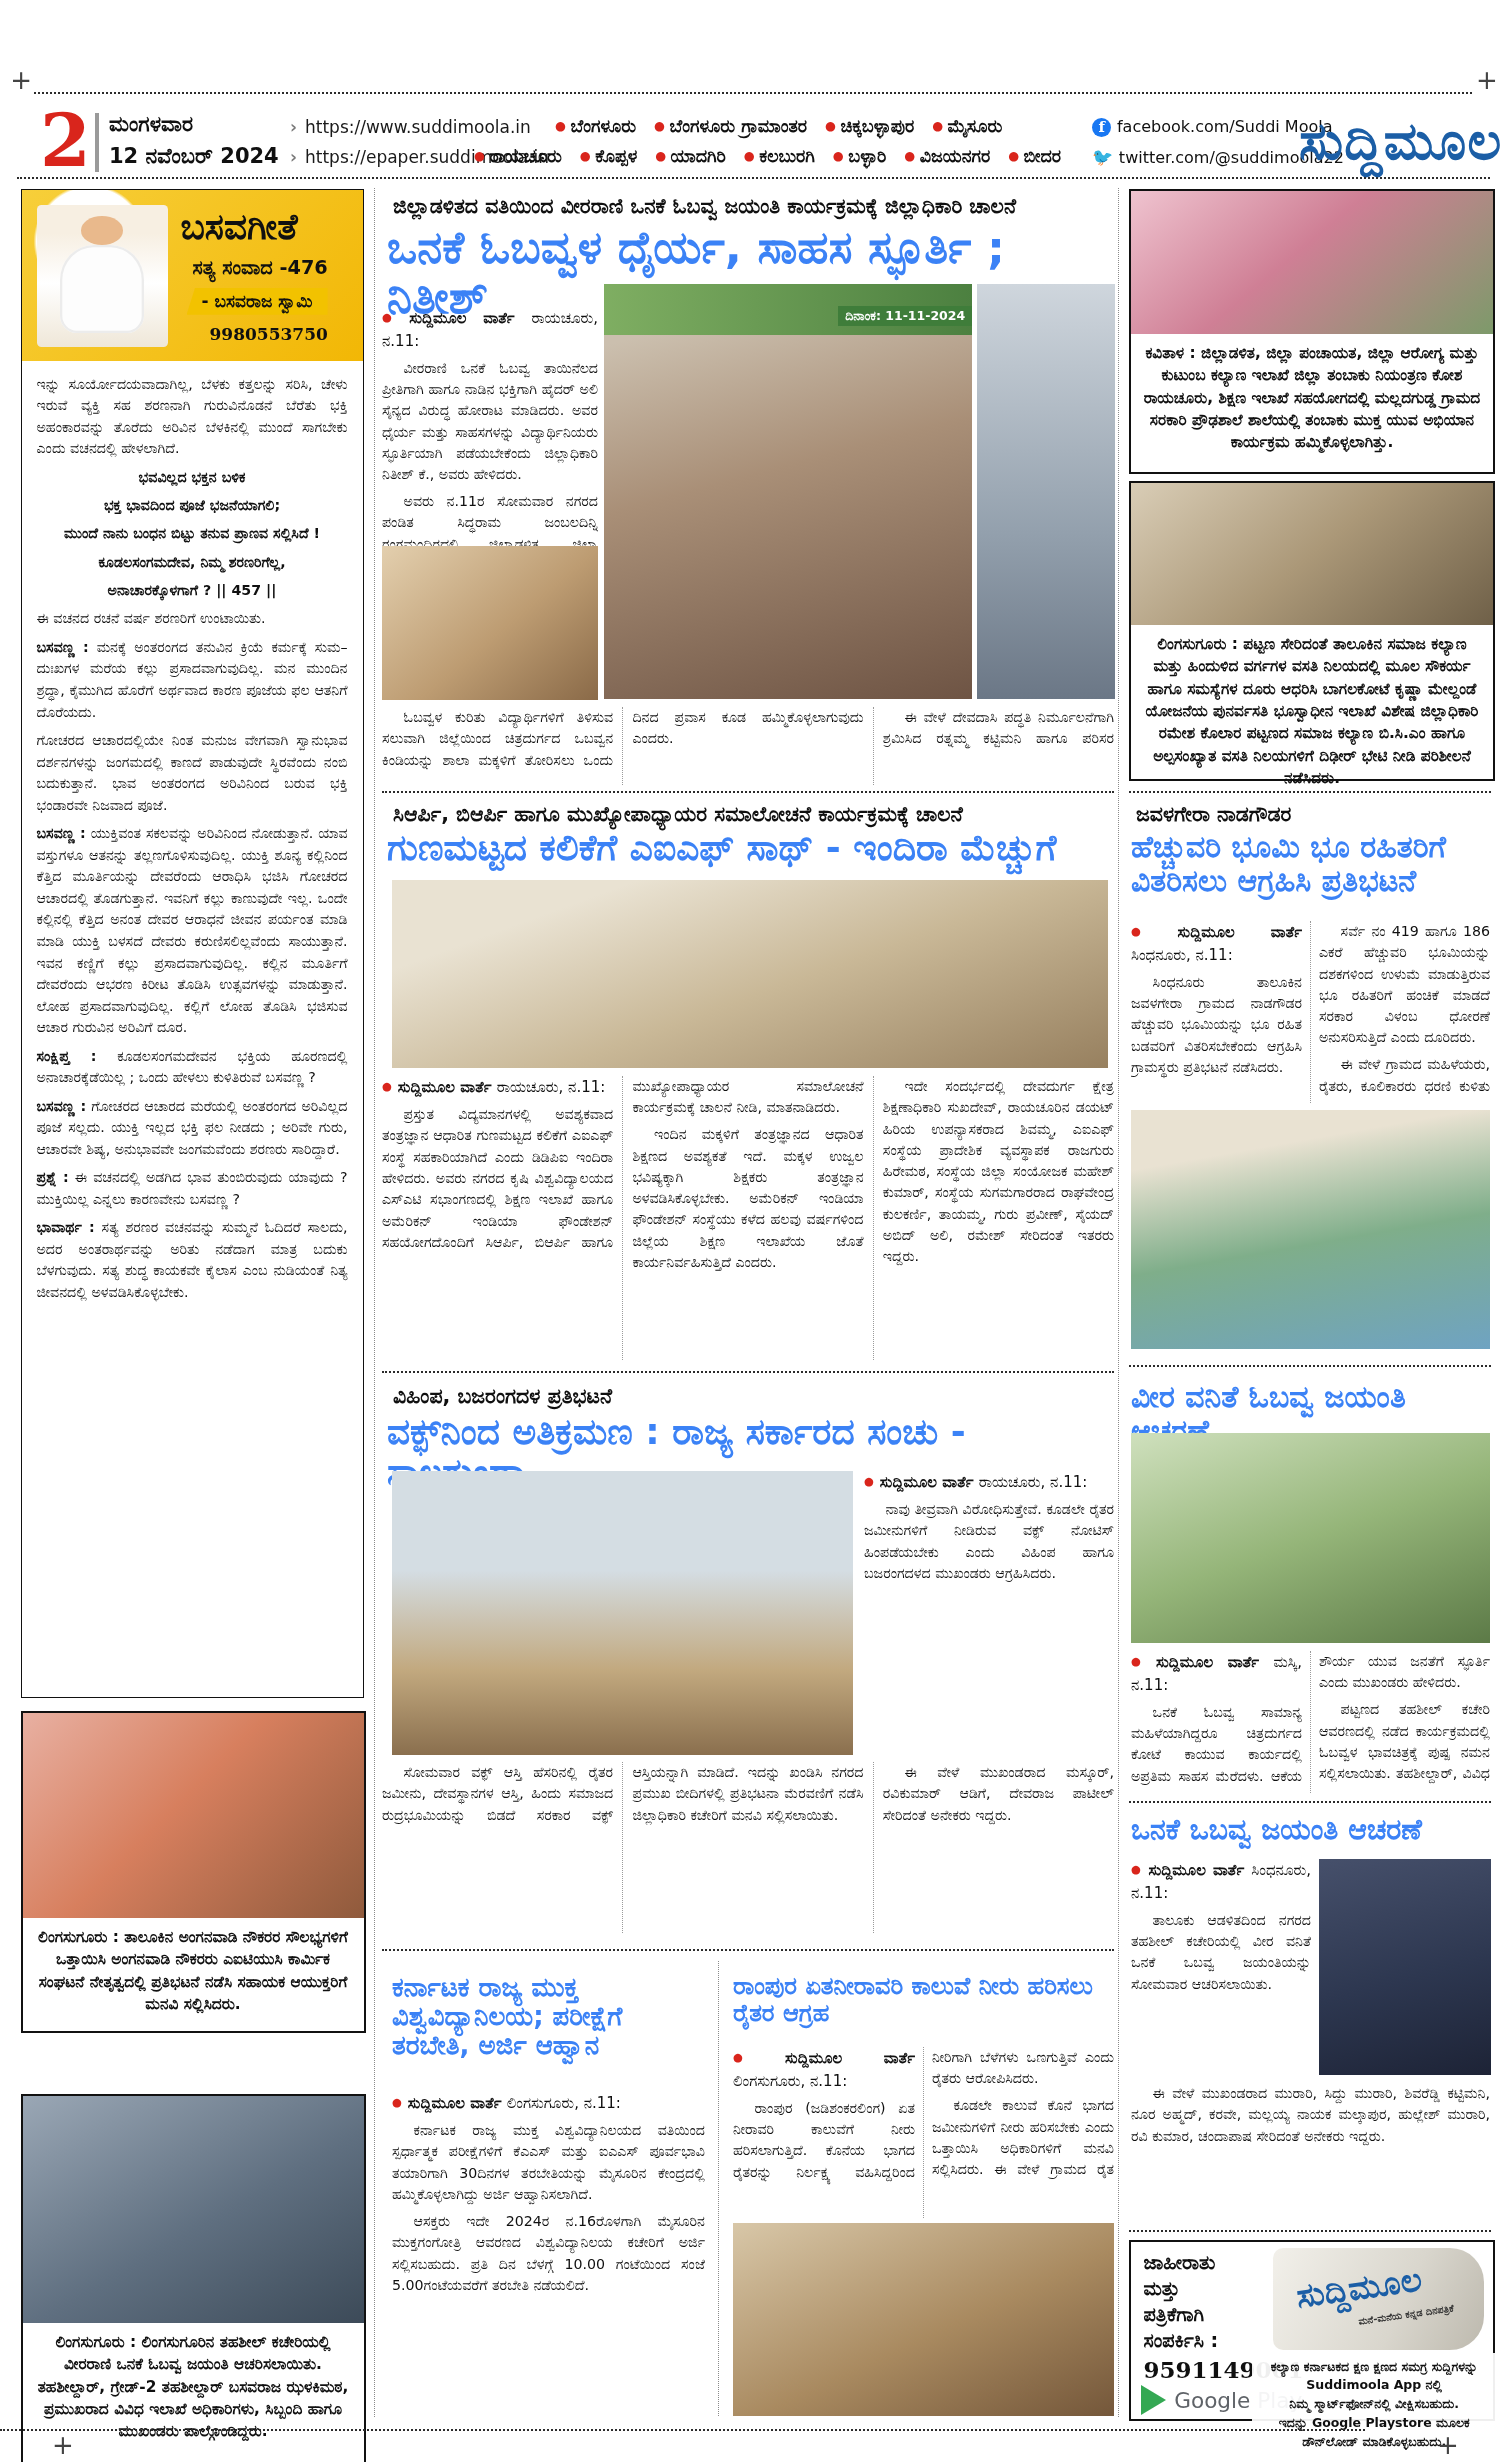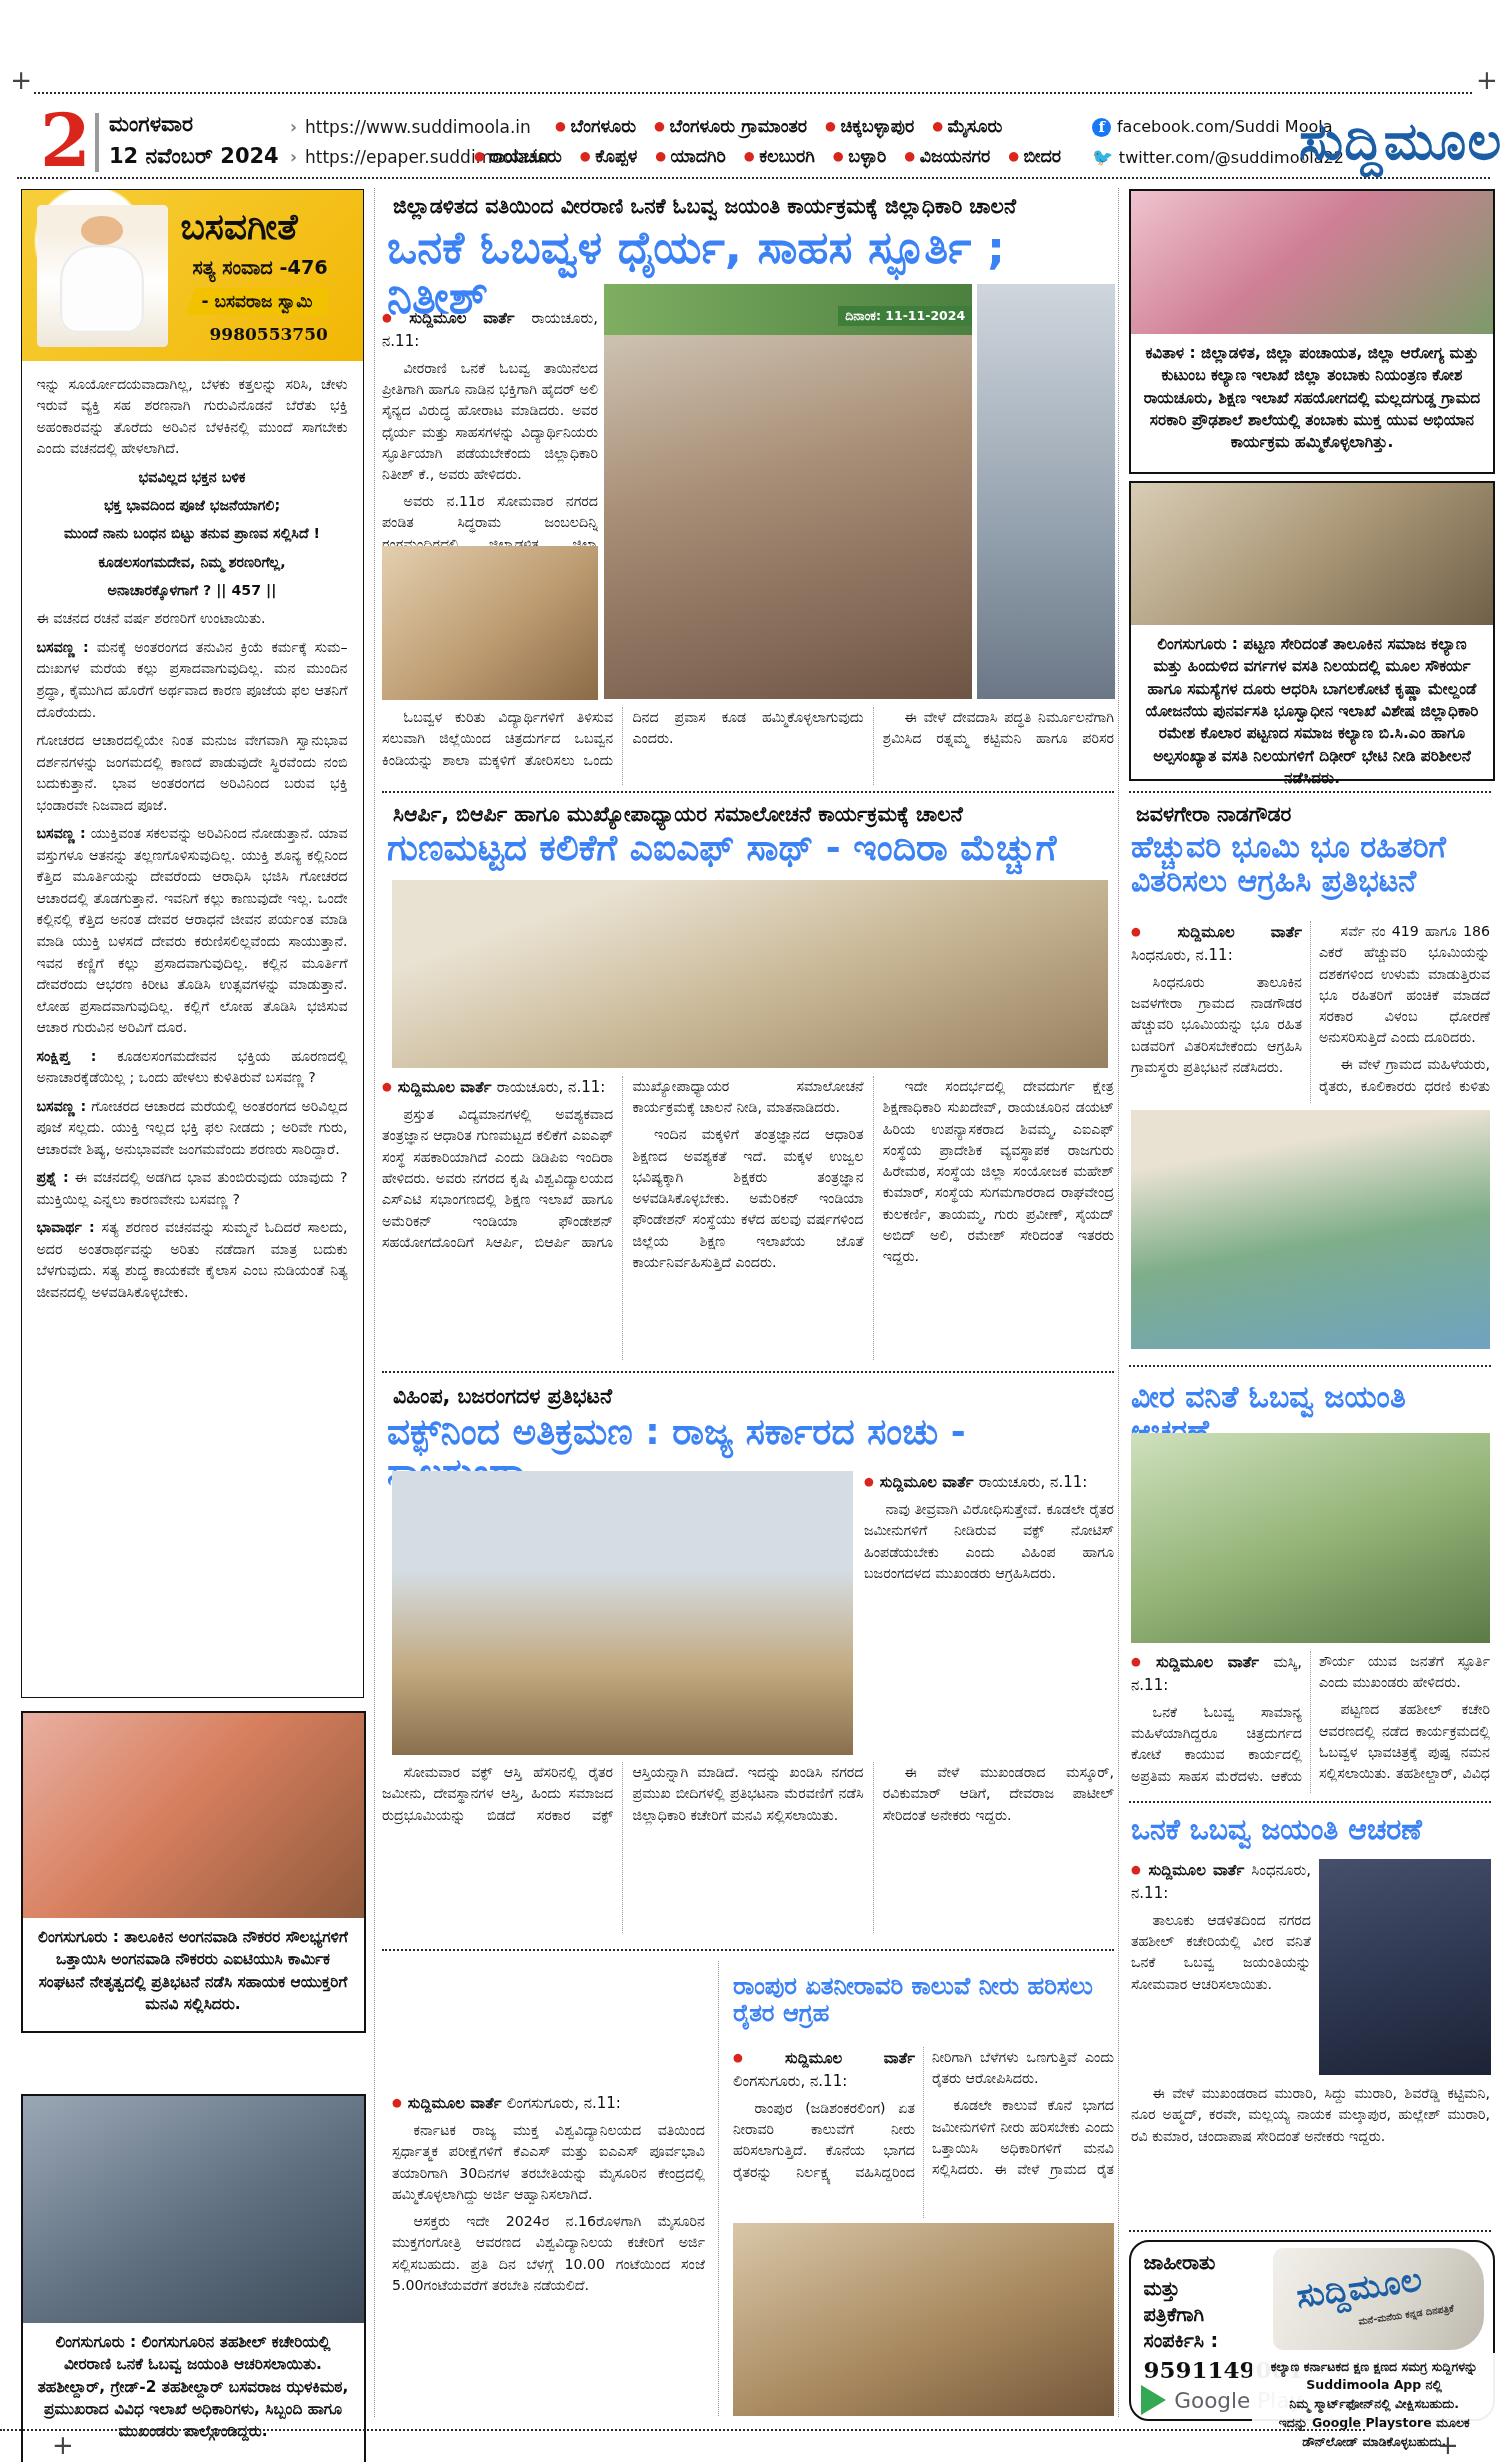--- a/index.html
+++ b/index.html
@@ -195,20 +195,21 @@
     <p>ನಾವು ತೀವ್ರವಾಗಿ ವಿರೋಧಿಸುತ್ತೇವೆ. ಕೂಡಲೇ ರೈತರ ಜಮೀನುಗಳಿಗೆ ನೀಡಿರುವ ವಕ್ಫ್ ನೋಟಿಸ್ ಹಿಂಪಡೆಯಬೇಕು ಎಂದು ವಿಹಿಂಪ ಹಾಗೂ ಬಜರಂಗದಳದ ಮುಖಂಡರು ಆಗ್ರಹಿಸಿದರು.</p>
   </div>
   <div class="abs body-txt cols3" style="left:382px;top:1762px;width:732px;height:171px;">
     <p>ಸೋಮವಾರ ವಕ್ಫ್ ಆಸ್ತಿ ಹೆಸರಿನಲ್ಲಿ ರೈತರ ಜಮೀನು, ದೇವಸ್ಥಾನಗಳ ಆಸ್ತಿ, ಹಿಂದು ಸಮಾಜದ ರುದ್ರಭೂಮಿಯನ್ನು ಬಿಡದೆ ಸರಕಾರ ವಕ್ಫ್ ಆಸ್ತಿಯನ್ನಾಗಿ ಮಾಡಿದೆ. ಇದನ್ನು ಖಂಡಿಸಿ ನಗರದ ಪ್ರಮುಖ ಬೀದಿಗಳಲ್ಲಿ ಪ್ರತಿಭಟನಾ ಮೆರವಣಿಗೆ ನಡೆಸಿ ಜಿಲ್ಲಾಧಿಕಾರಿ ಕಚೇರಿಗೆ ಮನವಿ ಸಲ್ಲಿಸಲಾಯಿತು.</p>
     <p>ಈ ವೇಳೆ ಮುಖಂಡರಾದ ಮಸ್ಕೂರ್, ರವಿಕುಮಾರ್ ಆಡಿಗೆ, ದೇವರಾಜ ಪಾಟೀಲ್ ಸೇರಿದಂತೆ ಅನೇಕರು ಇದ್ದರು.</p>
   </div>
   <div class="abs dotted-h" style="left:382px;top:1949px;width:732px;"></div>
 
   <div class="abs dotted-v" style="left:718px;top:1961px;height:455px;"></div>
 
+  <div class="abs headline" style="left:392px;top:1973px;width:313px;font-size:26px;">ಕರ್ನಾಟಕ ರಾಜ್ಯ ಮುಕ್ತ ವಿಶ್ವವಿದ್ಯಾನಿಲಯ; ಪರೀಕ್ಷೆಗೆ ತರಬೇತಿ, ಅರ್ಜಿ ಆಹ್ವಾನ</div>
   <div class="abs body-txt" style="left:392px;top:2092px;width:313px;height:318px;">
     <p class="byline" style="text-indent:0;"><span>ಸುದ್ದಿಮೂಲ ವಾರ್ತೆ</span> <span class="loc">ಲಿಂಗಸುಗೂರು, ನ.11:</span></p>
     <p>ಕರ್ನಾಟಕ ರಾಜ್ಯ ಮುಕ್ತ ವಿಶ್ವವಿದ್ಯಾನಿಲಯದ ವತಿಯಿಂದ ಸ್ಪರ್ಧಾತ್ಮಕ ಪರೀಕ್ಷೆಗಳಿಗೆ ಕೆಎಎಸ್ ಮತ್ತು ಐಎಎಸ್ ಪೂರ್ವಭಾವಿ ತಯಾರಿಗಾಗಿ 30ದಿನಗಳ ತರಬೇತಿಯನ್ನು ಮೈಸೂರಿನ ಕೇಂದ್ರದಲ್ಲಿ ಹಮ್ಮಿಕೊಳ್ಳಲಾಗಿದ್ದು ಅರ್ಜಿ ಆಹ್ವಾನಿಸಲಾಗಿದೆ.</p>
     <p>ಆಸಕ್ತರು ಇದೇ 2024ರ ನ.16ರೊಳಗಾಗಿ ಮೈಸೂರಿನ ಮುಕ್ತಗಂಗೋತ್ರಿ ಆವರಣದ ವಿಶ್ವವಿದ್ಯಾನಿಲಯ ಕಚೇರಿಗೆ ಅರ್ಜಿ ಸಲ್ಲಿಸಬಹುದು. ಪ್ರತಿ ದಿನ ಬೆಳಗ್ಗೆ 10.00 ಗಂಟೆಯಿಂದ ಸಂಜೆ 5.00ಗಂಟೆಯವರೆಗೆ ತರಬೇತಿ ನಡೆಯಲಿದೆ.</p>
   </div>
 
   <div class="abs headline" style="left:733px;top:1973px;width:381px;font-size:24px;">ರಾಂಪುರ ಏತನೀರಾವರಿ ಕಾಲುವೆ ನೀರು ಹರಿಸಲು ರೈತರ ಆಗ್ರಹ</div>
   <div class="abs body-txt cols2" style="left:733px;top:2047px;width:381px;height:171px;">
     <p class="byline" style="text-indent:0;"><span>ಸುದ್ದಿಮೂಲ ವಾರ್ತೆ</span> <span class="loc">ಲಿಂಗಸುಗೂರು, ನ.11:</span></p>
     <p>ರಾಂಪುರ (ಜಡಿಶಂಕರಲಿಂಗ) ಏತ ನೀರಾವರಿ ಕಾಲುವೆಗೆ ನೀರು ಹರಿಸಲಾಗುತ್ತಿದೆ. ಕೊನೆಯ ಭಾಗದ ರೈತರನ್ನು ನಿರ್ಲಕ್ಷ್ಯ ವಹಿಸಿದ್ದರಿಂದ ನೀರಿಗಾಗಿ ಬೆಳೆಗಳು ಒಣಗುತ್ತಿವೆ ಎಂದು ರೈತರು ಆರೋಪಿಸಿದರು.</p>
@@ -251,21 +252,21 @@
   <div class="abs photo" style="left:1319px;top:1859px;width:172px;height:216px;background:linear-gradient(165deg,#46506b,#2d3750 55%,#1d2336);"></div>
   <div class="abs body-txt" style="left:1131px;top:1859px;width:180px;height:216px;">
     <p class="byline" style="text-indent:0;"><span>ಸುದ್ದಿಮೂಲ ವಾರ್ತೆ</span> <span class="loc">ಸಿಂಧನೂರು, ನ.11:</span></p>
     <p>ತಾಲೂಕು ಆಡಳಿತದಿಂದ ನಗರದ ತಹಶೀಲ್ ಕಚೇರಿಯಲ್ಲಿ ವೀರ ವನಿತೆ ಒನಕೆ ಒಬವ್ವ ಜಯಂತಿಯನ್ನು ಸೋಮವಾರ ಆಚರಿಸಲಾಯಿತು.</p>
   </div>
   <div class="abs body-txt" style="left:1131px;top:2083px;width:359px;height:136px;">
     <p>ಈ ವೇಳೆ ಮುಖಂಡರಾದ ಮುರಾರಿ, ಸಿದ್ದು ಮುರಾರಿ, ಶಿವರೆಡ್ಡಿ ಕಟ್ಟಿಮನಿ, ನೂರ ಅಹ್ಮದ್, ಕರವೇ, ಮಲ್ಲಯ್ಯ ನಾಯಕ ಮಲ್ಕಾಪುರ, ಹುಲ್ಲೇಶ್ ಮುರಾರಿ, ರವಿ ಕುಮಾರ, ಚಂದಾಪಾಷ ಸೇರಿದಂತೆ ಅನೇಕರು ಇದ್ದರು.</p>
   </div>
   <div class="abs dotted-h" style="left:1129px;top:2230px;width:362px;"></div>
 
-  <div class="abs ad-box" style="left:1129px;top:2240px;width:362px;height:177px;border-radius:20px;">
+  <div class="abs ad-box" style="left:1129px;top:2240px;width:362px;height:177px;">
     <div class="abs ad-txt" style="left:12.5px;top:8px;">
       <div>ಜಾಹೀರಾತು</div>
         <div>ಮತ್ತು</div>
         <div>ಪತ್ರಿಕೆಗಾಗಿ</div>
         <div>ಸಂಪರ್ಕಿಸಿ :</div>
     </div>
     <div class="abs ad-phone" style="left:12.5px;top:114px;">9591149001</div>
     <div class="abs gp" style="left:10.2px;top:143px;">
       <span class="gp-tri"></span>
       <span>Google Play</span>

